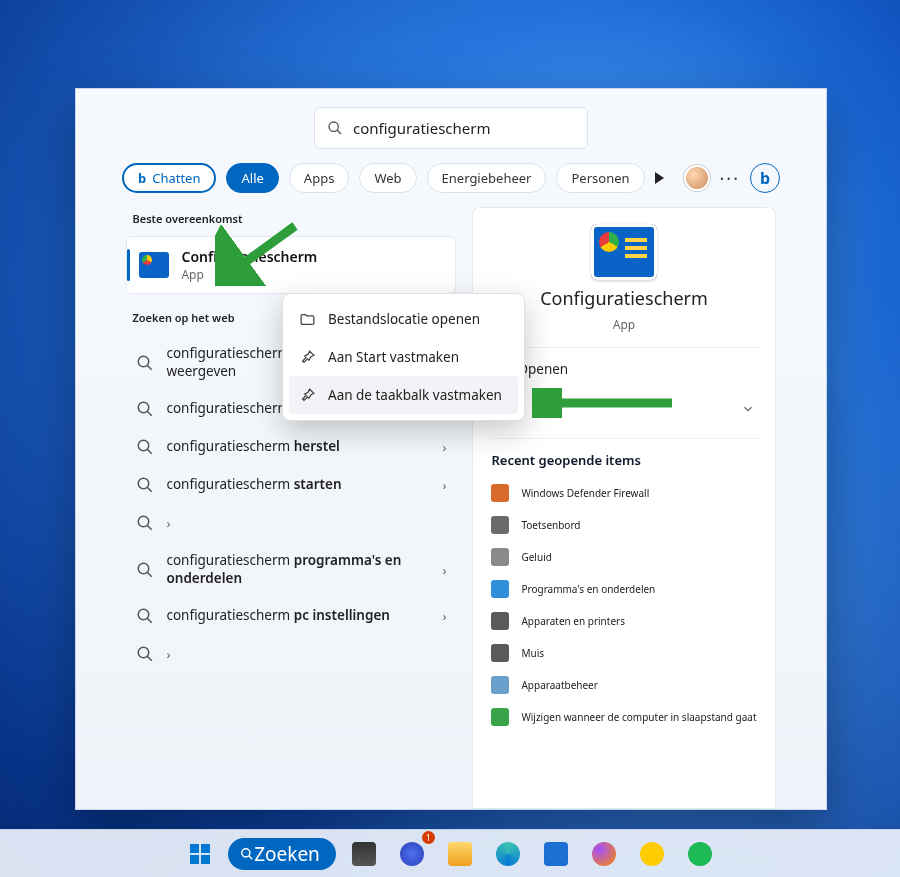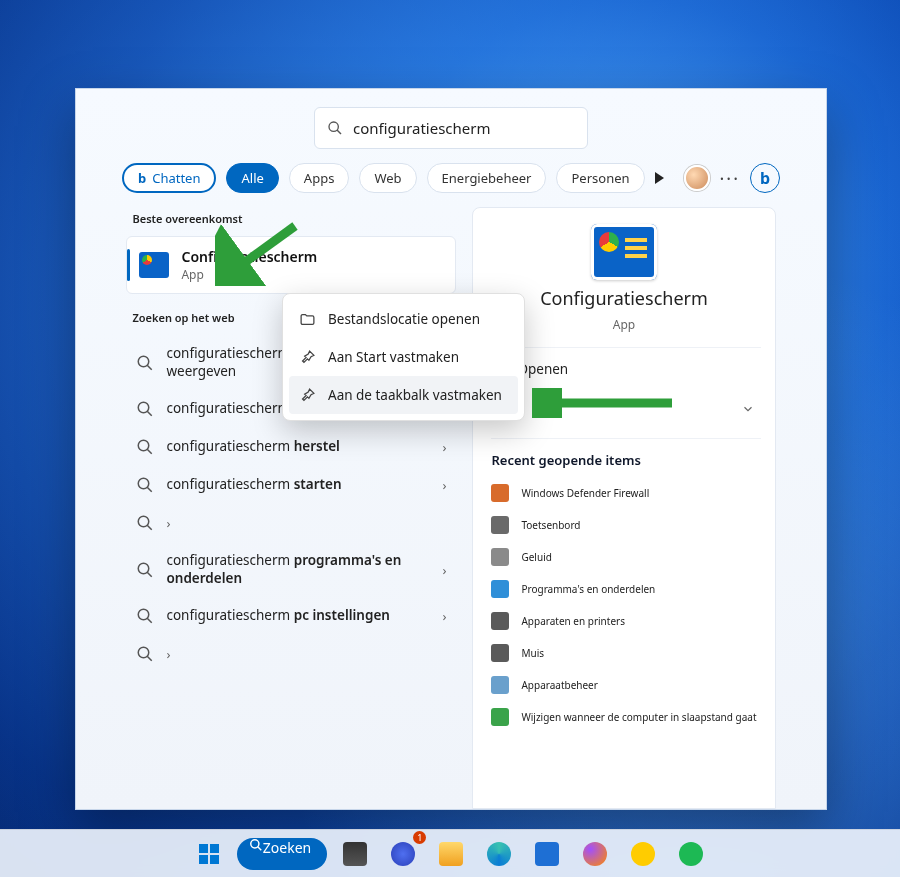--- a/index.html
+++ b/index.html
@@ -85,21 +85,21 @@
   .arrow2 { left:532px; top:388px; }
   .arrow svg { display:block; }
 
   .taskbar {
     position:absolute; left:0; right:0; bottom:0; height:48px;
     background: rgba(235,242,252,.92); backdrop-filter: blur(6px);
     display:flex; align-items:center; justify-content:center; gap:8px;
     border-top:1px solid rgba(0,0,0,.08);
   }
   .tb-btn { width:40px; height:40px; display:flex; align-items:center; justify-content:center; border-radius:4px; cursor:pointer; }
-  .tb-search { height:32px; padding:0 16px 0 12px; background:#0067c0; color:#fff; border-radius:16px; display:flex; align-items:flex-start; font-size:14px; cursor:pointer; }
+  .tb-search { height:32px; padding:0 16px 0 12px; background:#0067c0; color:#fff; border-radius:16px; display:flex; align-items:center; font-size:19px; cursor:pointer; }
   .tb-icon { width:24px; height:24px; border-radius:4px; }
   .badge { position:relative; }
   .badge::after { content:"1"; position:absolute; top:-3px; right:-3px; background:#d83b01; color:#fff; font-size:9px; width:13px; height:13px; border-radius:50%; display:flex; align-items:center; justify-content:center; }
 </style>
 </head>
 <body>
 
 <div class="wallpaper"></div>
 
 <div class="search-window">

